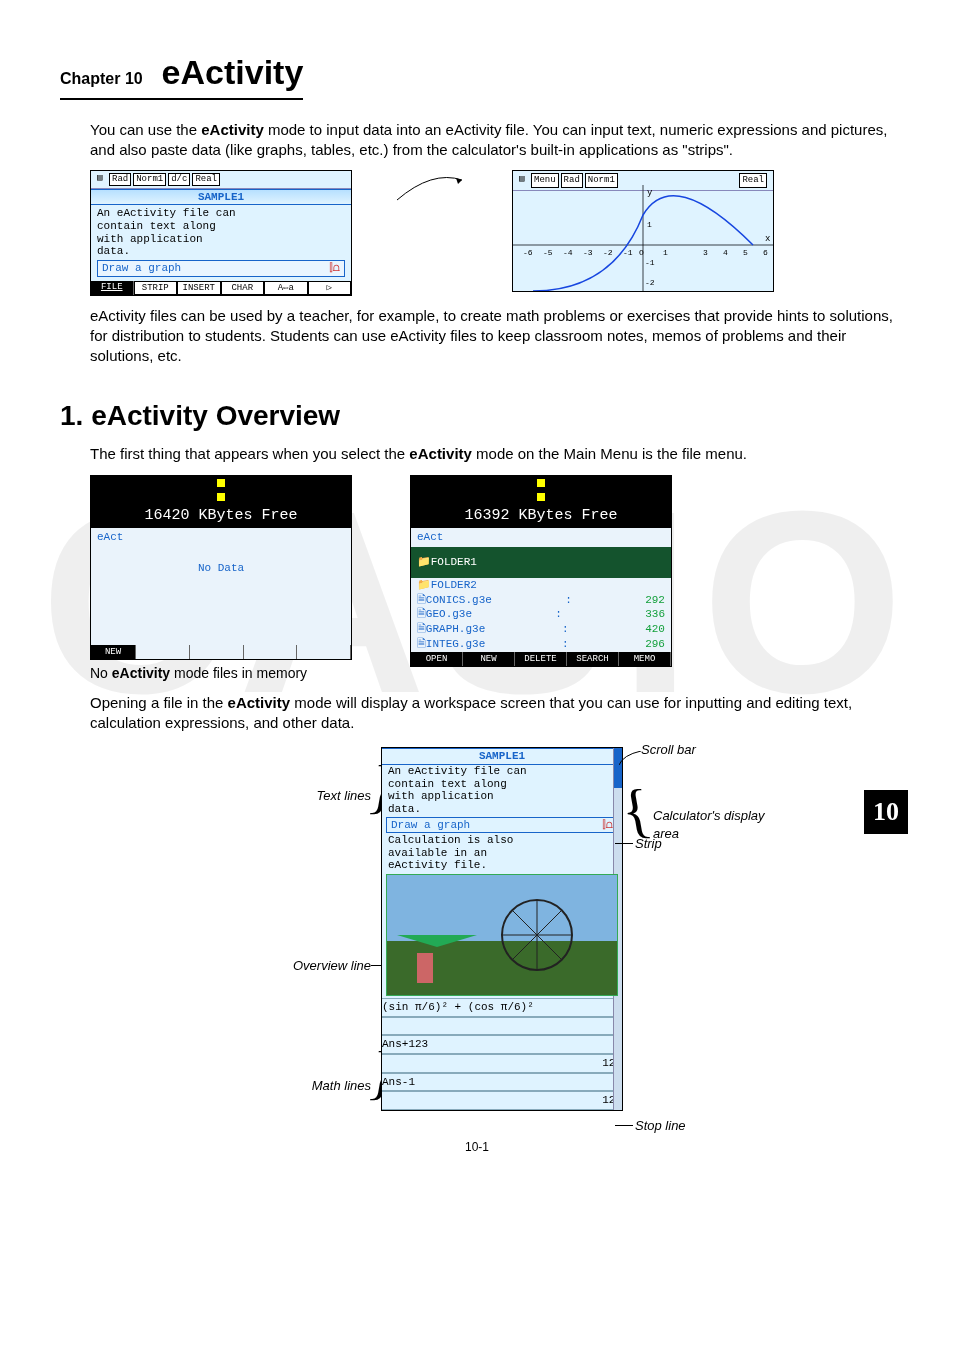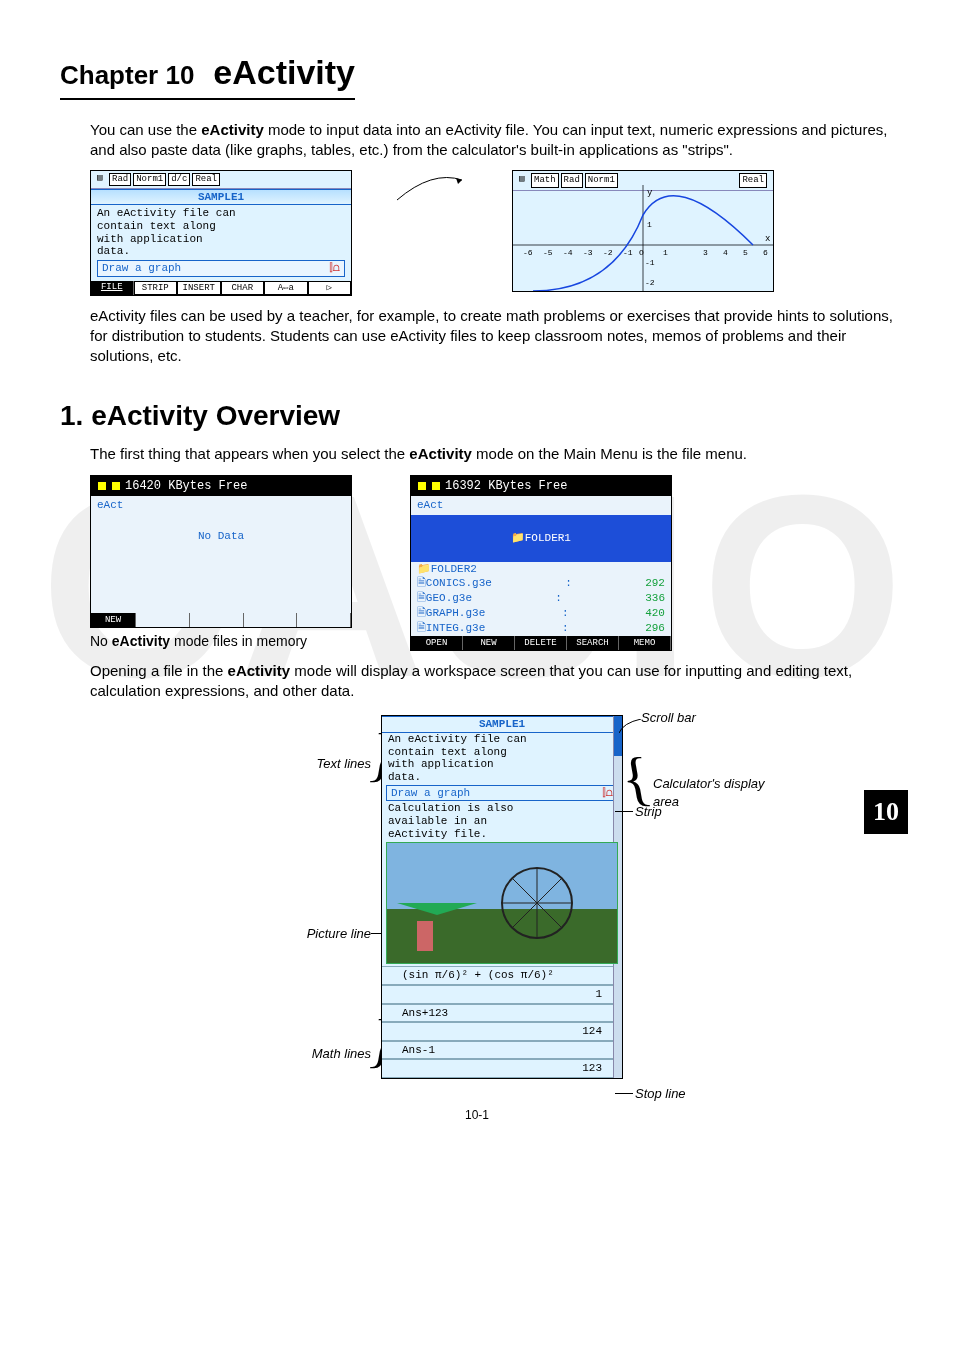--- a/index.html
+++ b/index.html
@@ -29,21 +29,21 @@
   }
   .content { position: relative; z-index: 1; }
   h1.chapter {
     font-size: 34px;
     font-weight: bold;
     margin: 0 0 12px 0;
     padding-bottom: 2px;
     border-bottom: 2px solid #000;
     display: inline-block;
   }
-  h1.chapter .chap-label { font-size: 26px; text-align: right; }
+  h1.chapter .chap-label { font-size: 16px; text-align: right; }
   h2.section {
     font-size: 28px;
     font-weight: bold;
     margin: 30px 0 10px 0;
   }
   .body-indent { margin-left: 30px; }
   .para { margin: 8px 0; }
   b { font-weight: bold; }
   .fig-row { display: flex; align-items: flex-start; gap: 40px; margin: 10px 0; }
   .calc-screen {
@@ -93,46 +93,46 @@
   .calc-menu span.inv{background:#fff;color:#000;border:1px solid #000;}
   .graph-screen{
     background:#dff3ff;border:1px solid #000;width:260px;height:120px;position:relative;
     font-family:"Courier New",monospace;font-size:9px;
   }
   .arrow-link{flex:0 0 80px;display:flex;align-items:center;justify-content:center;}
   .arrow-link svg{width:80px;height:40px;}
   .file-screen{
     border:1px solid #000;width:260px;font-family:"Courier New",monospace;font-size:11px;background:#eaf3fb;
   }
-  .file-header{background:#000;color:#fff;padding:2px 6px;font-size:12px;display:flex;gap:4px;align-items:center;}
+  .file-header{background:#000;color:#fff;padding:2px 6px;font-size:15px;display:flex;gap:4px;align-items:center;flex-direction:column;}
   .file-header .dot{width:8px;height:8px;background:#ff0;display:inline-block;border:1px solid #000;}
   .file-title{color:#1764c9;padding:2px 6px;font-weight:normal;}
   .file-body{min-height:70px;position:relative;color:#1764c9;text-align:center;padding:14px 0;}
   .file-list{padding:0;color:#1764c9;}
-  .file-list .hl{background:#1d4ed8;color:#fff;display:block;padding:16px 6px;text-align:center;}
+  .file-list .hl{background:#14532d;color:#fff;display:block;padding:8px 6px;}
   .file-list .row{display:flex;justify-content:space-between;padding:0 6px;}
   .file-list .row .sz{color:#14a03c;}
   .file-menu{background:#000;color:#fff;display:flex;font-size:9px;}
   .file-menu span{flex:1;text-align:center;padding:1px 0;border-right:1px solid #666;background:#000;color:#fff;}
   .caption{font-size:14px;margin-top:4px;}
   .page-badge{
     position:absolute;right:-14px;top:740px;width:44px;height:44px;
     background:#000;color:#fff;font-size:26px;font-weight:bold;
     display:flex;align-items:center;justify-content:center;
     font-family:Georgia,serif;
   }
   .workspace-wrap{display:flex;align-items:flex-start;justify-content:center;margin:14px 0 0 30px;position:relative;}
   .ws-left-labels{width:150px;font-style:italic;font-size:13px;position:relative;}
   .ws-right-labels{width:160px;font-style:italic;font-size:13px;position:relative;}
   .ws-screen{border:1px solid #000;width:240px;background:#dff3ff;font-family:"Courier New",monospace;font-size:11px;line-height:1.15;position:relative;}
   .ws-title{color:#1764c9;text-align:center;font-weight:bold;border-top:1px solid #1764c9;border-bottom:1px solid #1764c9;padding:1px 0;}
   .ws-txt{white-space:pre;padding:0 6px;}
   .ws-strip{border:1px solid #1764c9;color:#1764c9;padding:1px 4px;display:flex;justify-content:space-between;align-items:center;margin:1px 4px;}
   .ws-pic{height:120px;background:linear-gradient(#7fb4e0 0 55%, #3a6a2a 55% 100%);margin:2px 4px;position:relative;border:1px solid #3a5;}
-  .ws-math{padding:2px 20px;border-top:1px solid #8ab;border-bottom:1px solid #8ab;display:flex;justify-content:space-between;font-family:Liberation Mono, monospace;}
+  .ws-math{padding:2px 0;border-top:1px solid #8ab;border-bottom:1px solid #8ab;display:flex;justify-content:space-between;font-family:Liberation Mono, monospace;}
   .ws-scroll{position:absolute;right:0;top:0;bottom:0;width:8px;background:#cde;border-left:1px solid #88a;}
   .ws-scroll .thumb{position:absolute;top:0;width:100%;height:40px;background:#1764c9;}
   .label-line{stroke:#000;fill:none;}
   .label-pos{position:absolute;}
   .footer{text-align:center;margin-top:28px;font-size:12px;}
   .conn{position:absolute;height:1px;background:#000;}
   .curly { font-family: Georgia, serif; font-size: 60px; line-height: 0.3; }
 </style>
 </head>
 <body>
@@ -185,21 +185,21 @@
       <div class="arrow-link">
         <svg viewBox="0 0 80 40">
             <path d="M5 30 Q40 0 70 10" stroke="#000" fill="none" stroke-width="1"></path>
             <path d="M70 10 l-6 -2 l2 6 z" fill="#000"></path>
           </svg>
       </div>
 
       <div class="graph-screen">
         <div class="calc-topbar">
           <span style="flex:0 0 10px;">▤</span>
-          <span class="calc-tag">Math</span>
+          <span class="calc-tag">Menu</span>
           <span class="calc-tag">Rad</span>
           <span class="calc-tag">Norm1</span>
           <span style="flex:1"></span>
           <span class="calc-tag">Real</span>
         </div>
         <svg viewBox="0 0 260 106" style="position:absolute;top:14px;left:0;">
           <g stroke="#b9d6ee" stroke-width="0.5">
             <line x1="0" y1="60" x2="260" y2="60"></line>
             <line x1="130" y1="0" x2="130" y2="106"></line>
           </g>
@@ -317,21 +317,21 @@
     </p>
 
     <div class="workspace-wrap">
 
       <div class="ws-left-labels">
         <div class="label-pos" style="top:40px;right:10px;text-align:right;">
           <span>Text lines</span>
           <span class="curly" style="position:absolute;right:-22px;top:-10px;">}</span>
         </div>
         <div class="label-pos" style="top:210px;right:10px;text-align:right;">
-          <span>Picture line</span>
+          <span>Overview line</span>
           <div class="conn" style="right:-30px;top:8px;width:30px;"></div>
         </div>
         <div class="label-pos" style="top:330px;right:10px;text-align:right;">
           <span>Math lines</span>
           <span class="curly" style="position:absolute;right:-22px;top:-14px;">}</span>
         </div>
       </div>
 
       <div class="ws-screen">
         <div class="ws-scroll">

